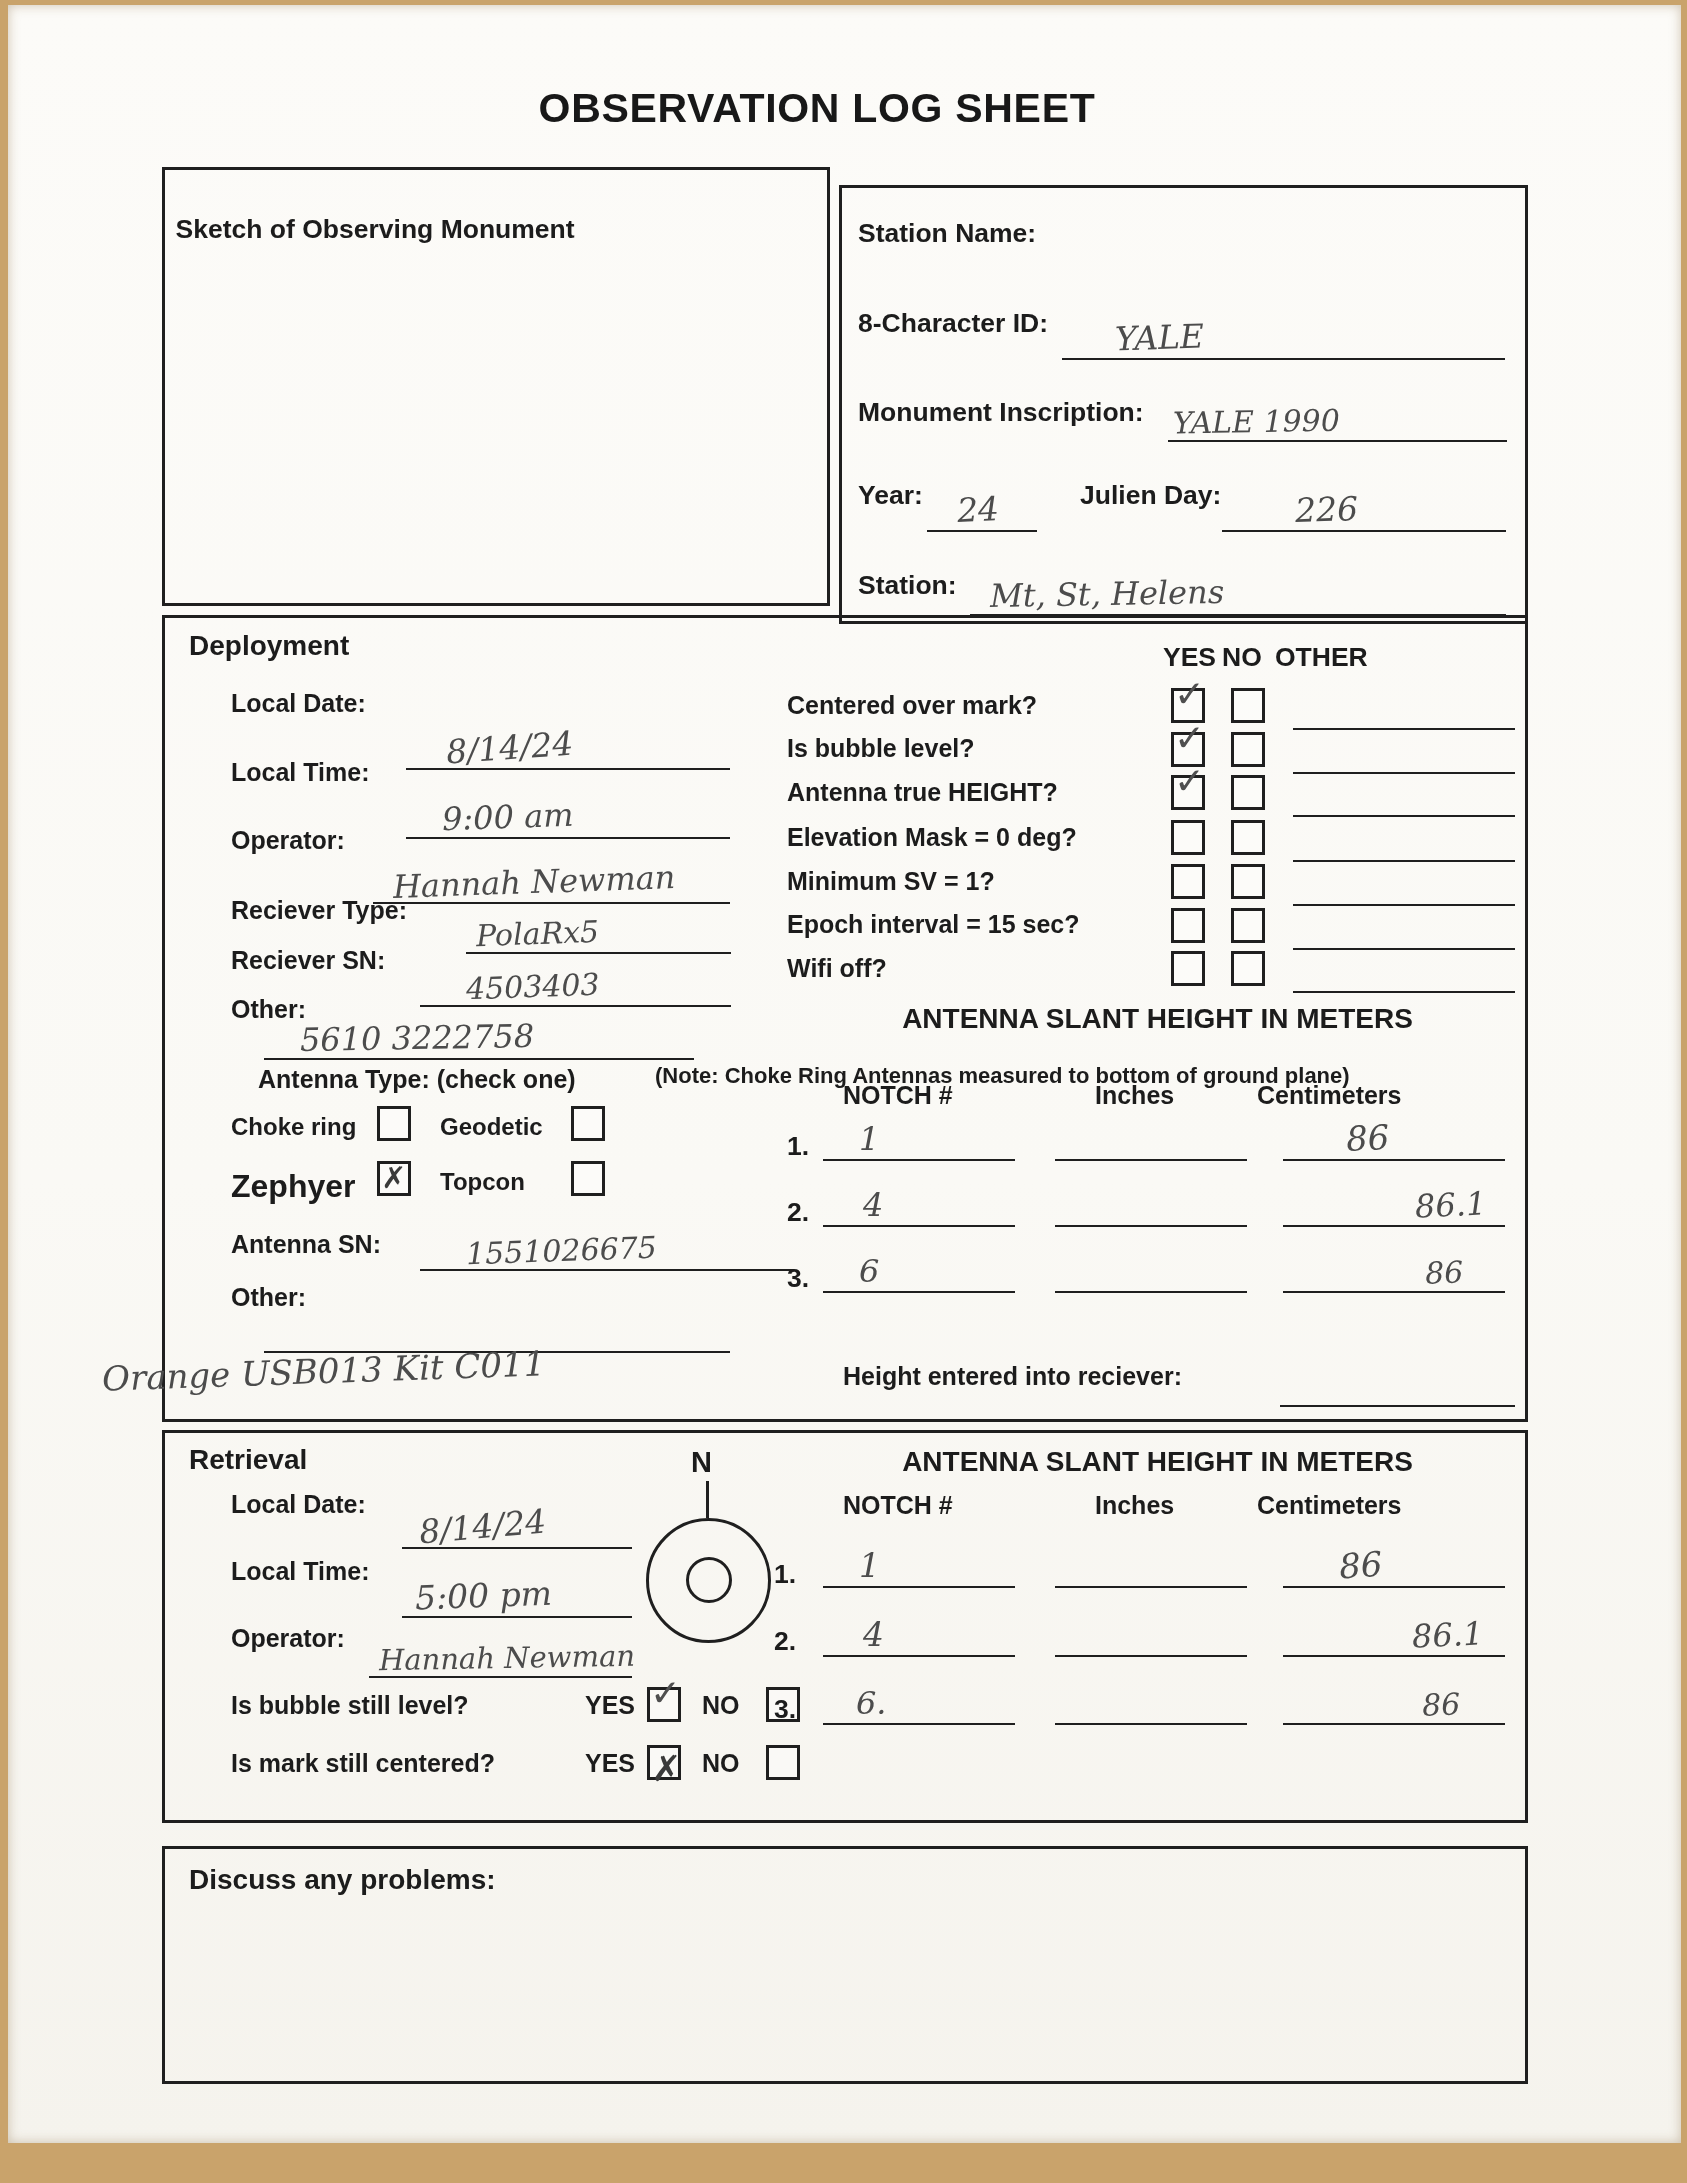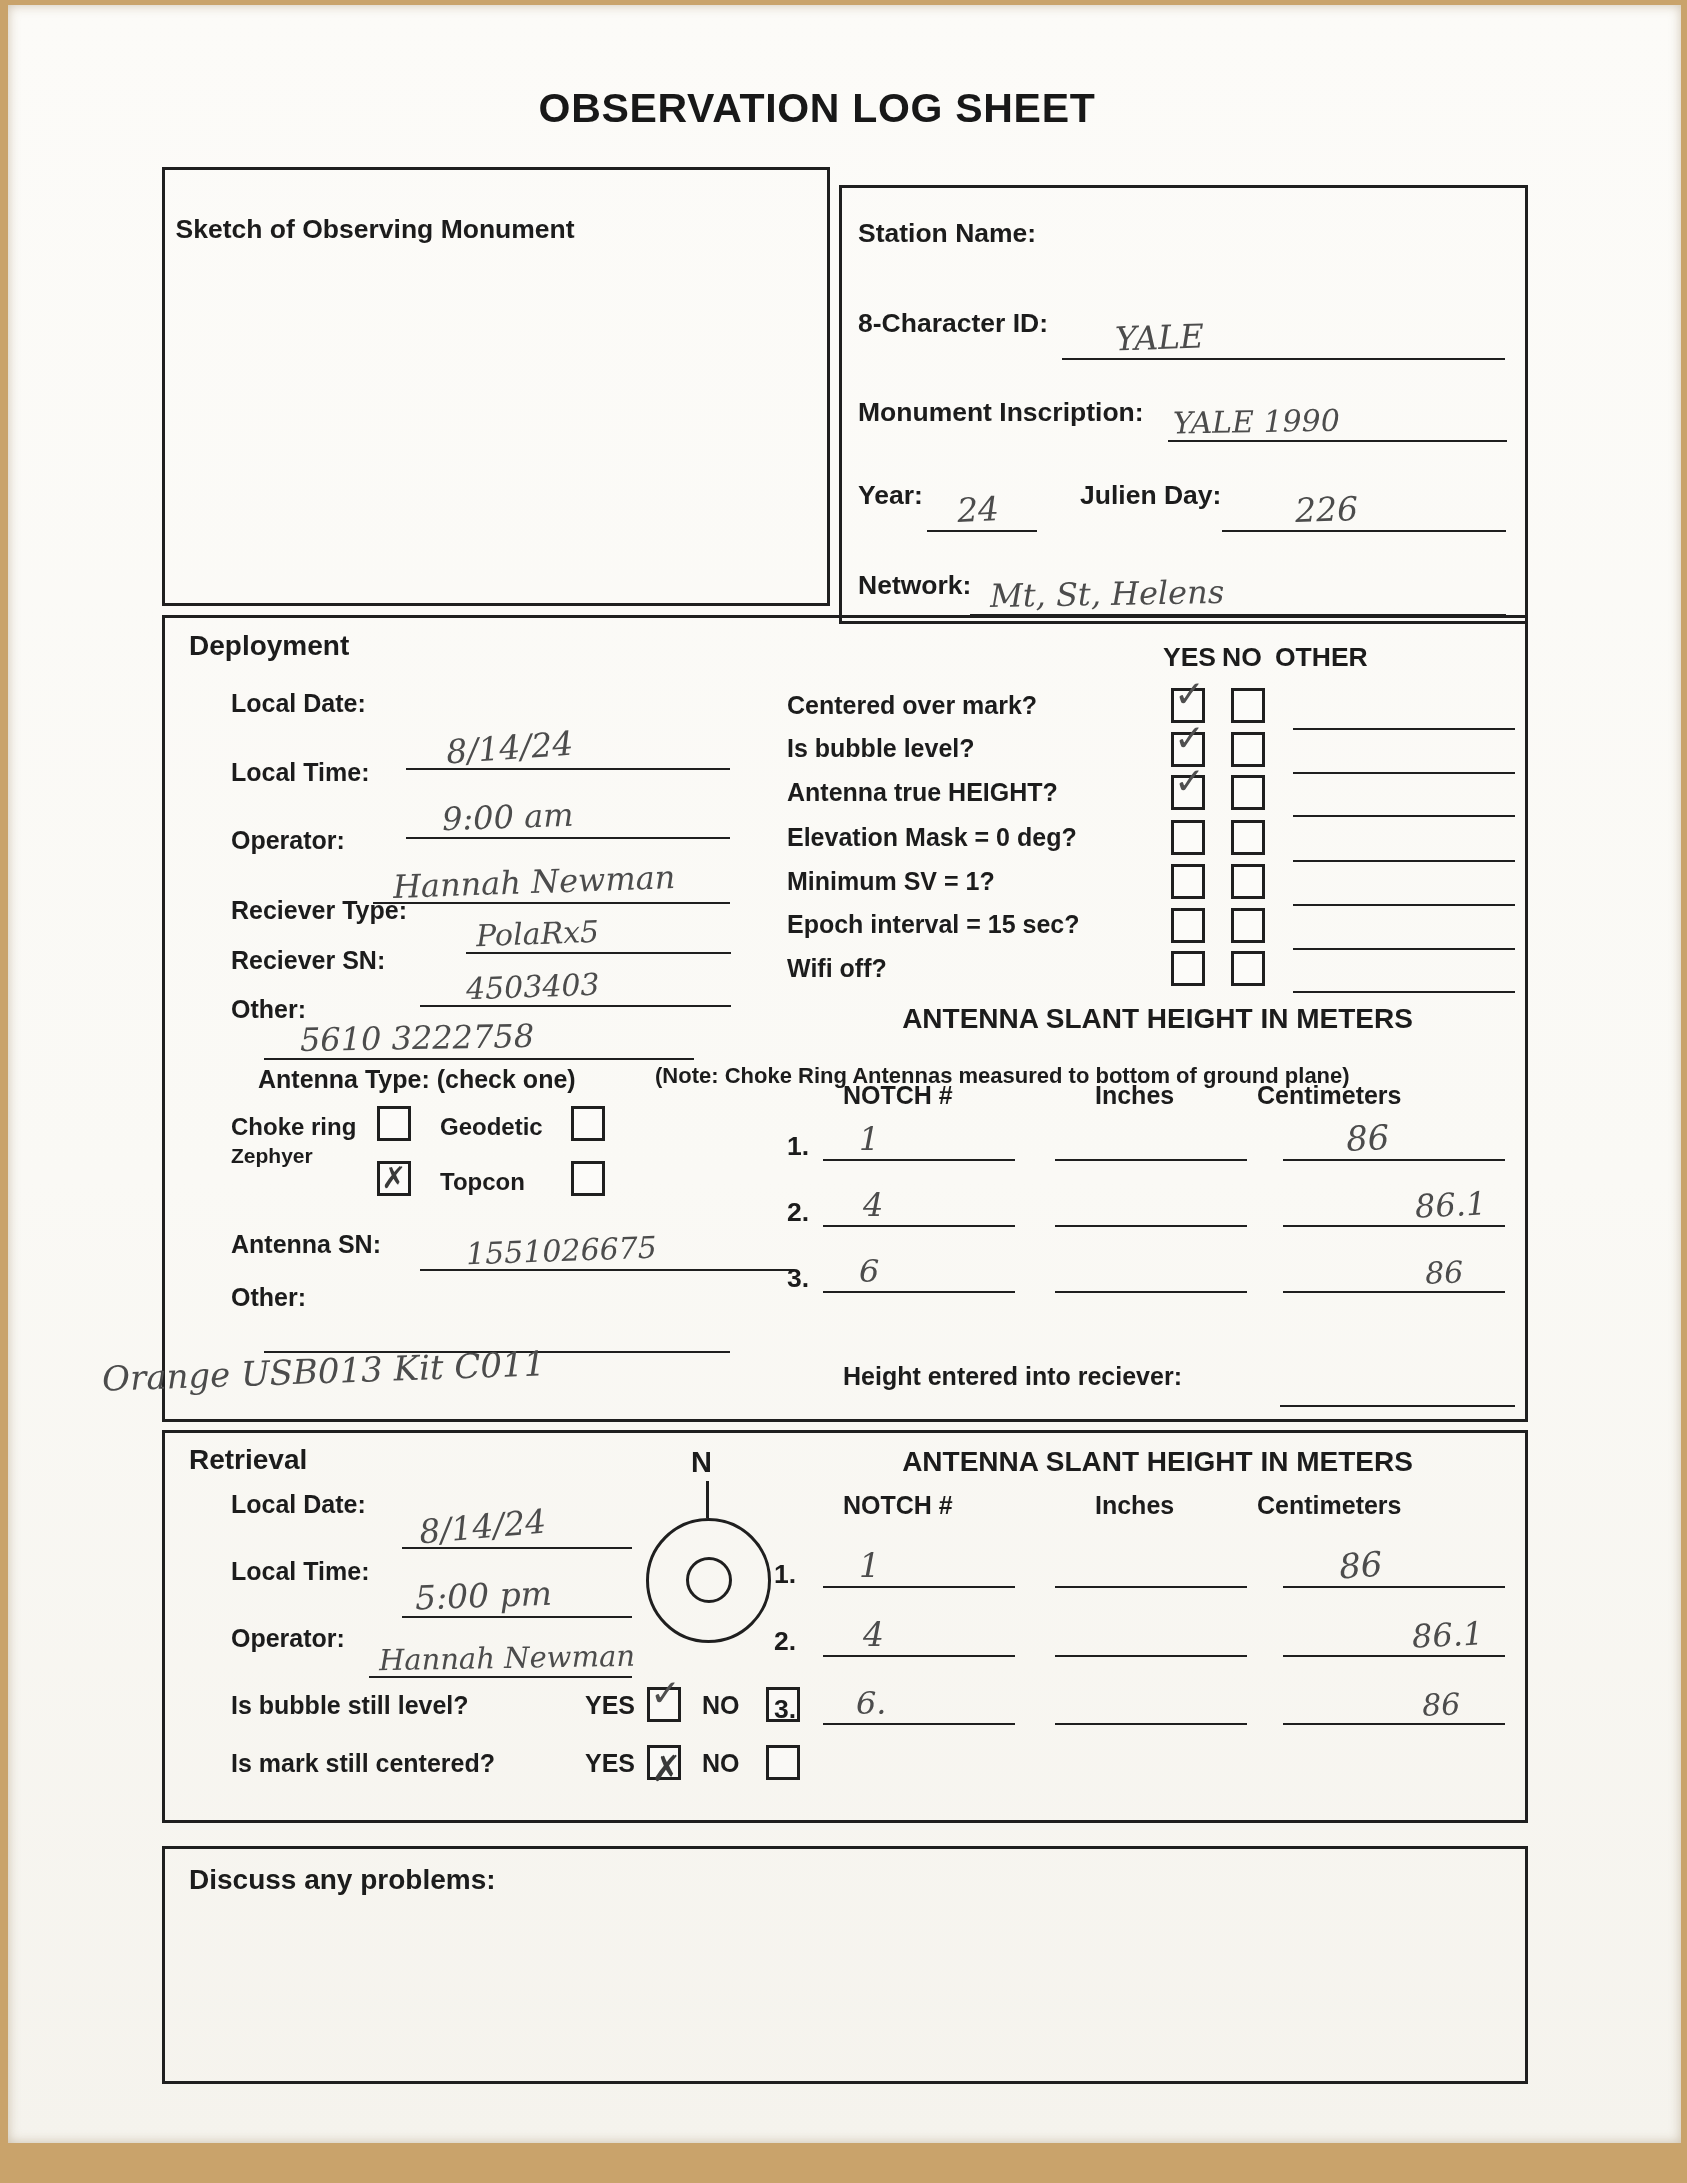--- a/index.html
+++ b/index.html
@@ -62,21 +62,21 @@
 
   <span class="lbl" style="left:16px;top:292px;font-size:26.5px;">Year:</span>
   <span class="fline" style="left:85px;top:310px;width:110px;height:32px;">
     <span class="hw" style="left:30px;font-size:33px;transform:rotate(-3deg);">24</span>
   </span>
   <span class="lbl" style="left:238px;top:292px;font-size:26.5px;">Julien Day:</span>
   <span class="fline" style="left:380px;top:310px;width:284px;height:32px;">
     <span class="hw" style="left:73px;font-size:33px;transform:rotate(-2deg);">226</span>
   </span>
 
-  <span class="lbl" style="left:16px;top:382px;font-size:26.5px;">Network:</span>
+  <span class="lbl" style="left:16px;top:382px;font-size:26.5px;">Station:</span>
   <span class="fline" style="left:128px;top:394px;width:536px;height:32px;">
     <span class="hw" style="left:20px;font-size:32px;transform:rotate(-1deg);">Mt, St, Helens</span>
   </span>
 </div>
 
 <div class="box" style="left:162px;top:615px;width:1360px;height:801px;">
   <span class="lbl hdg" style="left:24px;top:12px;">Deployment</span>
 
   <span class="lbl" style="left:66px;top:71px;">Local Date:</span>
   <span class="fline" style="left:241px;top:112px;width:324px;height:38px;">
@@ -112,21 +112,21 @@
 
   <span class="lbl" style="left:66px;top:495px;font-size:24px;">Choke ring</span>
   <span class="cb" style="left:212px;top:488px;">
     <span class="cbmark xmark"></span>
   </span>
   <span class="lbl" style="left:275px;top:495px;font-size:24px;">Geodetic</span>
   <span class="cb" style="left:406px;top:488px;">
     <span class="cbmark xmark"></span>
   </span>
 
-  <span class="lbl" style="left:66px;top:526px;font-size:21px;">Zephyer</span>
+  <span class="lbl" style="left:66px;top:550px;font-size:32px;">Zephyer</span>
   <span class="cb" style="left:212px;top:543px;">
     <span class="cbmark xmark">✗</span>
   </span>
   <span class="lbl" style="left:275px;top:550px;font-size:24px;">Topcon</span>
   <span class="cb" style="left:406px;top:543px;">
     <span class="cbmark xmark"></span>
   </span>
 
   <span class="lbl" style="left:66px;top:612px;">Antenna SN:</span>
   <span class="fline" style="left:255px;top:615px;width:374px;height:36px;">

